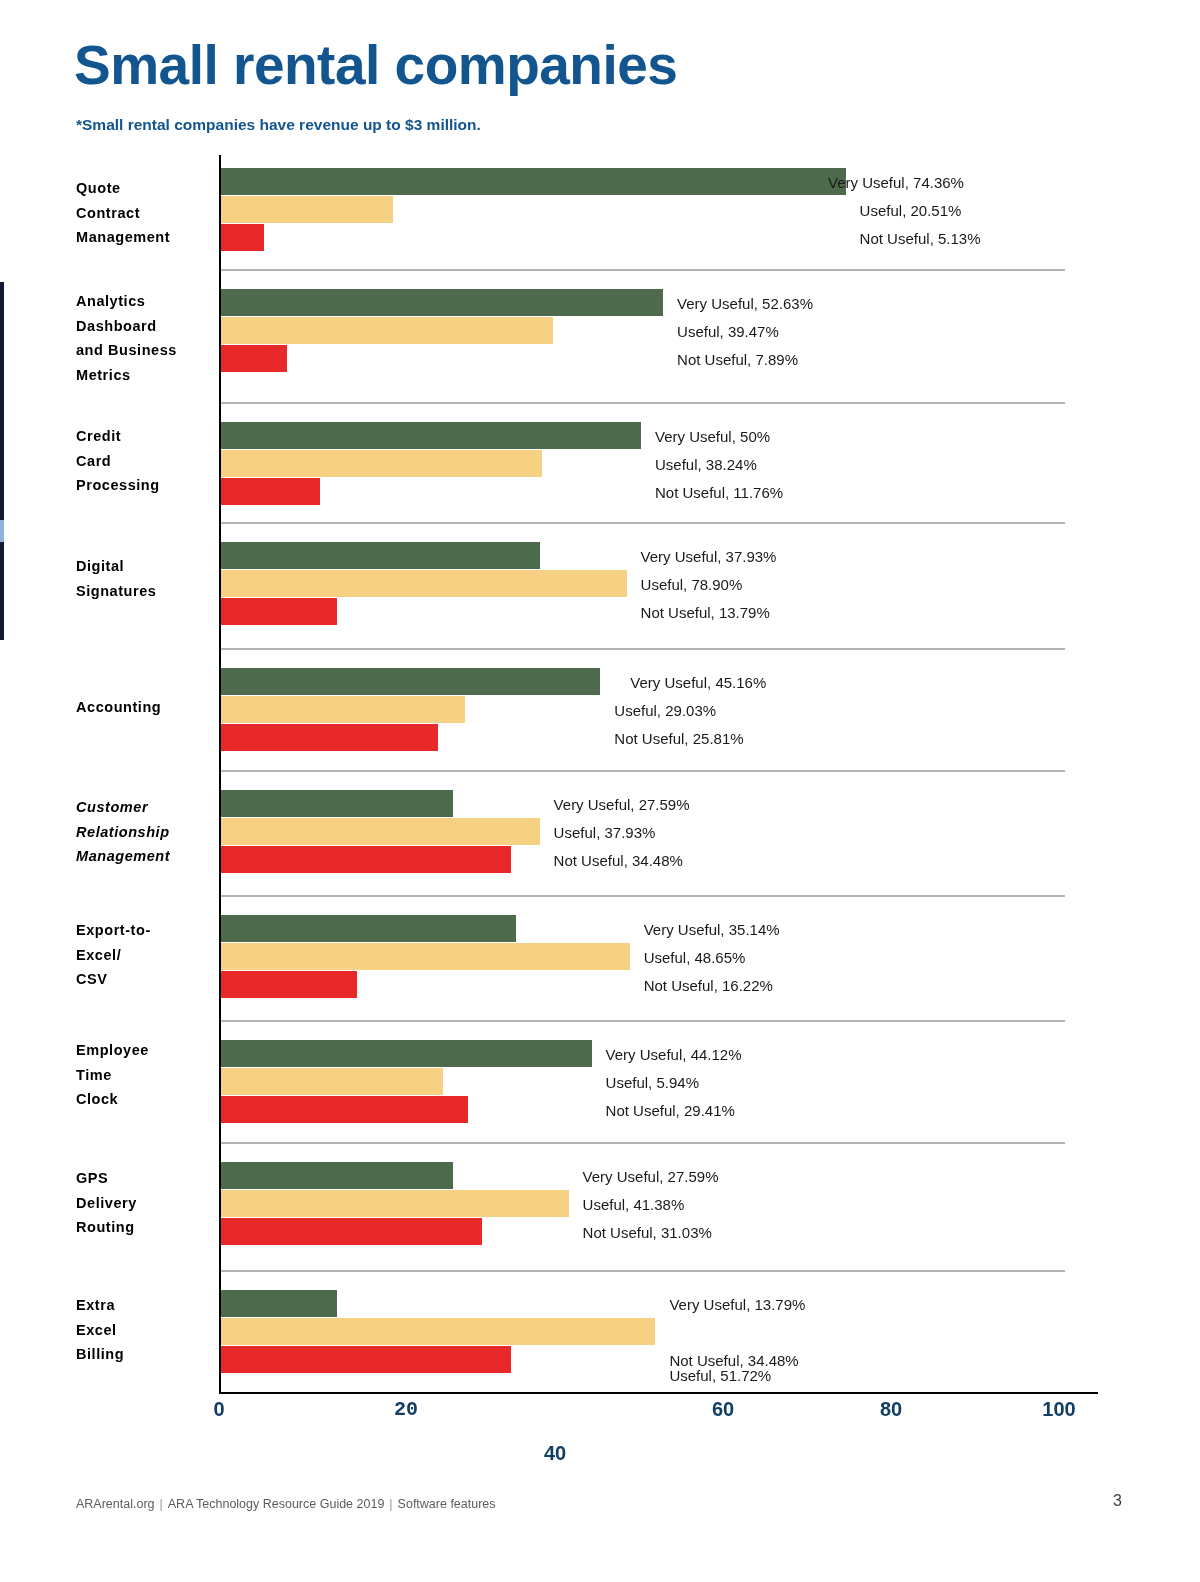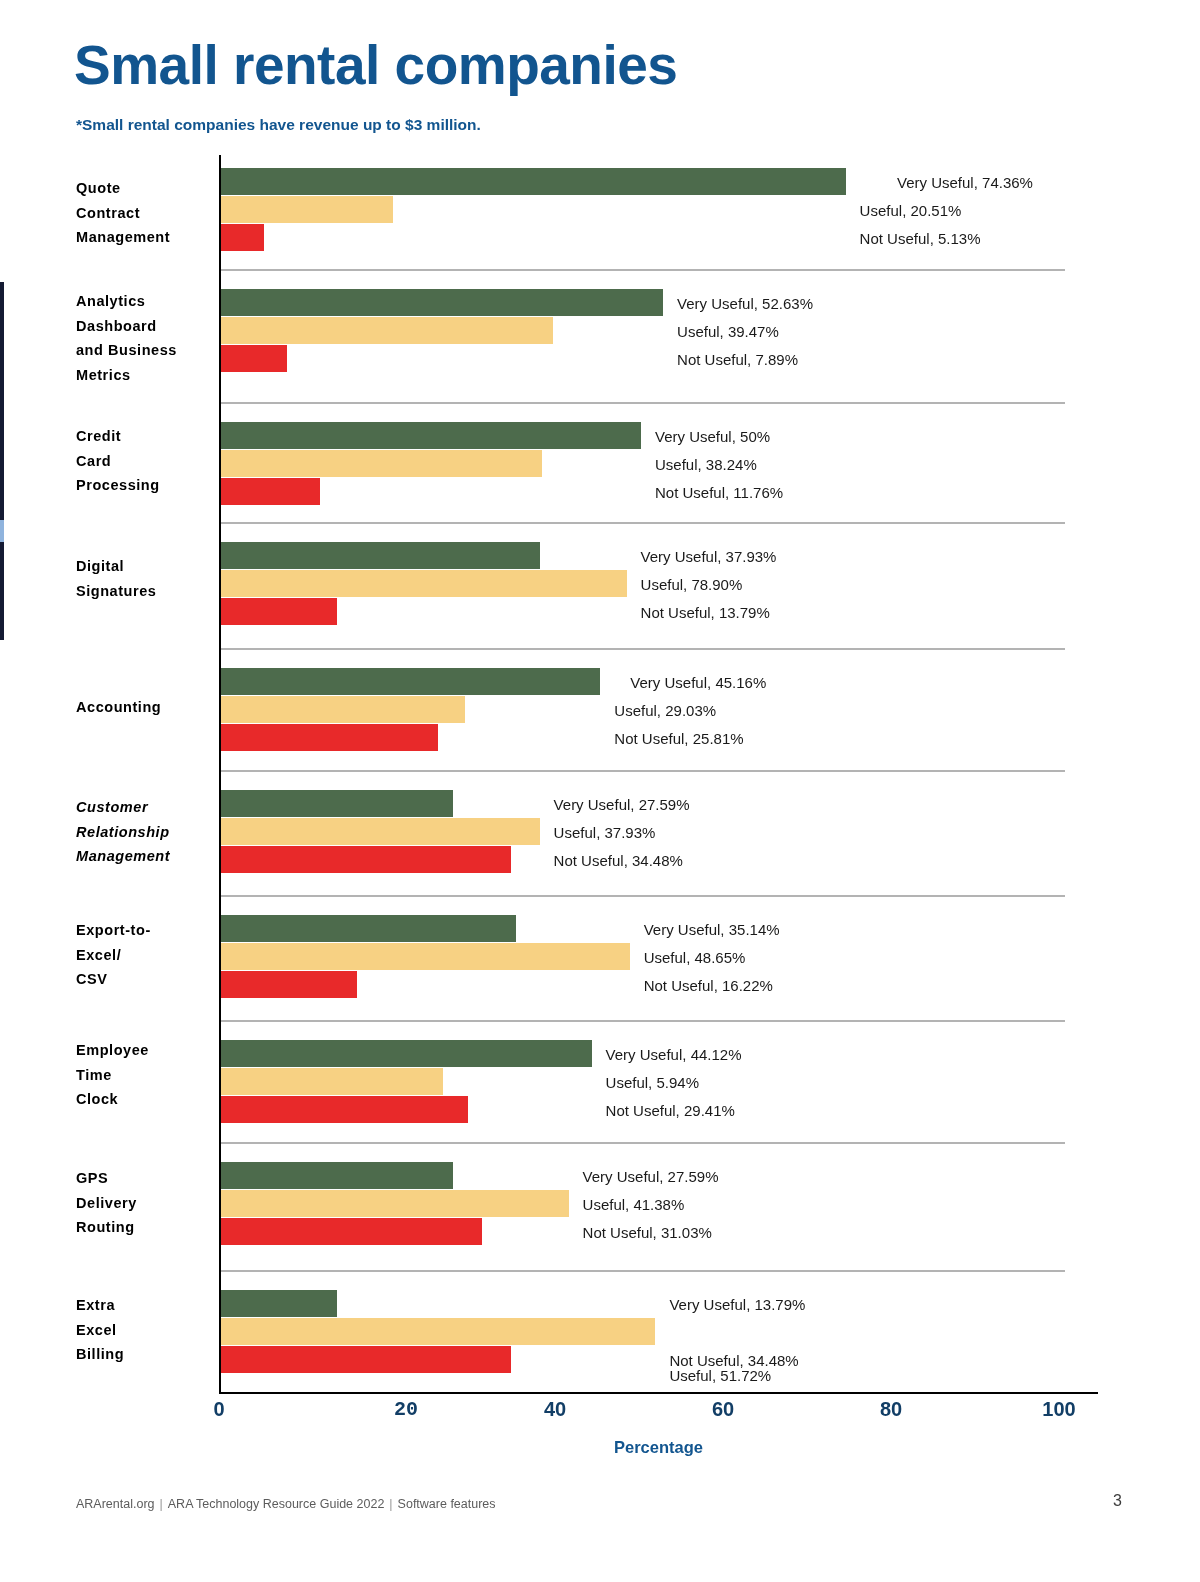--- a/index.html
+++ b/index.html
@@ -198,21 +198,21 @@
   <div id="groups-host">
       <div class="group">
         <div class="cat-label" style="top: 176px;">
           <div>Quote</div>
           <div>Contract</div>
           <div>Management</div>
         </div>
         <div class="bars" style="top: 168px;">
           <div class="bar-row">
             <div class="bar very-useful" title="Very Useful, 74.36%" style="width: 624.624px; background: rgb(77, 107, 76);"></div>
-            <div class="bar-caption" style="left: 676px;">Very Useful, 74.36%</div>
+            <div class="bar-caption" style="left: 607px;">Very Useful, 74.36%</div>
           </div>
           <div class="bar-row">
             <div class="bar useful" title="Useful, 20.51%" style="width: 172.284px; background: rgb(247, 209, 131);"></div>
             <div class="bar-caption" style="left: 638.624px;">Useful, 20.51%</div>
           </div>
           <div class="bar-row">
             <div class="bar not-useful" title="Not Useful, 5.13%" style="width: 43.092px; background: rgb(232, 41, 42);"></div>
             <div class="bar-caption" style="left: 638.624px;">Not Useful, 5.13%</div>
           </div>
         </div>
@@ -410,24 +410,23 @@
           <div class="bar-row">
             <div class="bar not-useful" title="Not Useful, 34.48%" style="width: 289.632px; background: rgb(232, 41, 42);"></div>
             <div class="bar-caption" style="left: 448.448px;">Not Useful, 34.48%</div>
           </div>
         </div>
       </div>
     </div>
   <div class="x-ticks" id="x-ticks-host">
       <div class="x-tick" style="left: 219px;">0</div>
       <div class="x-tick" style="left: 406px; font-family: Liberation Mono, monospace;">20</div>
-      <div class="x-tick" style="left: 555px;">40</div>
+      <div class="x-tick" style="left: 555px; margin-top: 44px;">40</div>
       <div class="x-tick" style="left: 723px;">60</div>
       <div class="x-tick" style="left: 891px;">80</div>
       <div class="x-tick" style="left: 1059px;">100</div>
     </div>
-  <div class="x-axis-title">Percentage</div>
 </div>
 
 <div class="footer-text">
-  <span>ARArental.org</span><span class="footer-sep">|</span><span>ARA Technology Resource Guide 2022</span><span class="footer-sep">|</span><span>Software features</span>
+  <span>ARArental.org</span><span class="footer-sep">|</span><span>ARA Technology Resource Guide 2019</span><span class="footer-sep">|</span><span>Software features</span>
 </div>
 <div class="page-number">3</div>
 
 </body></html>

